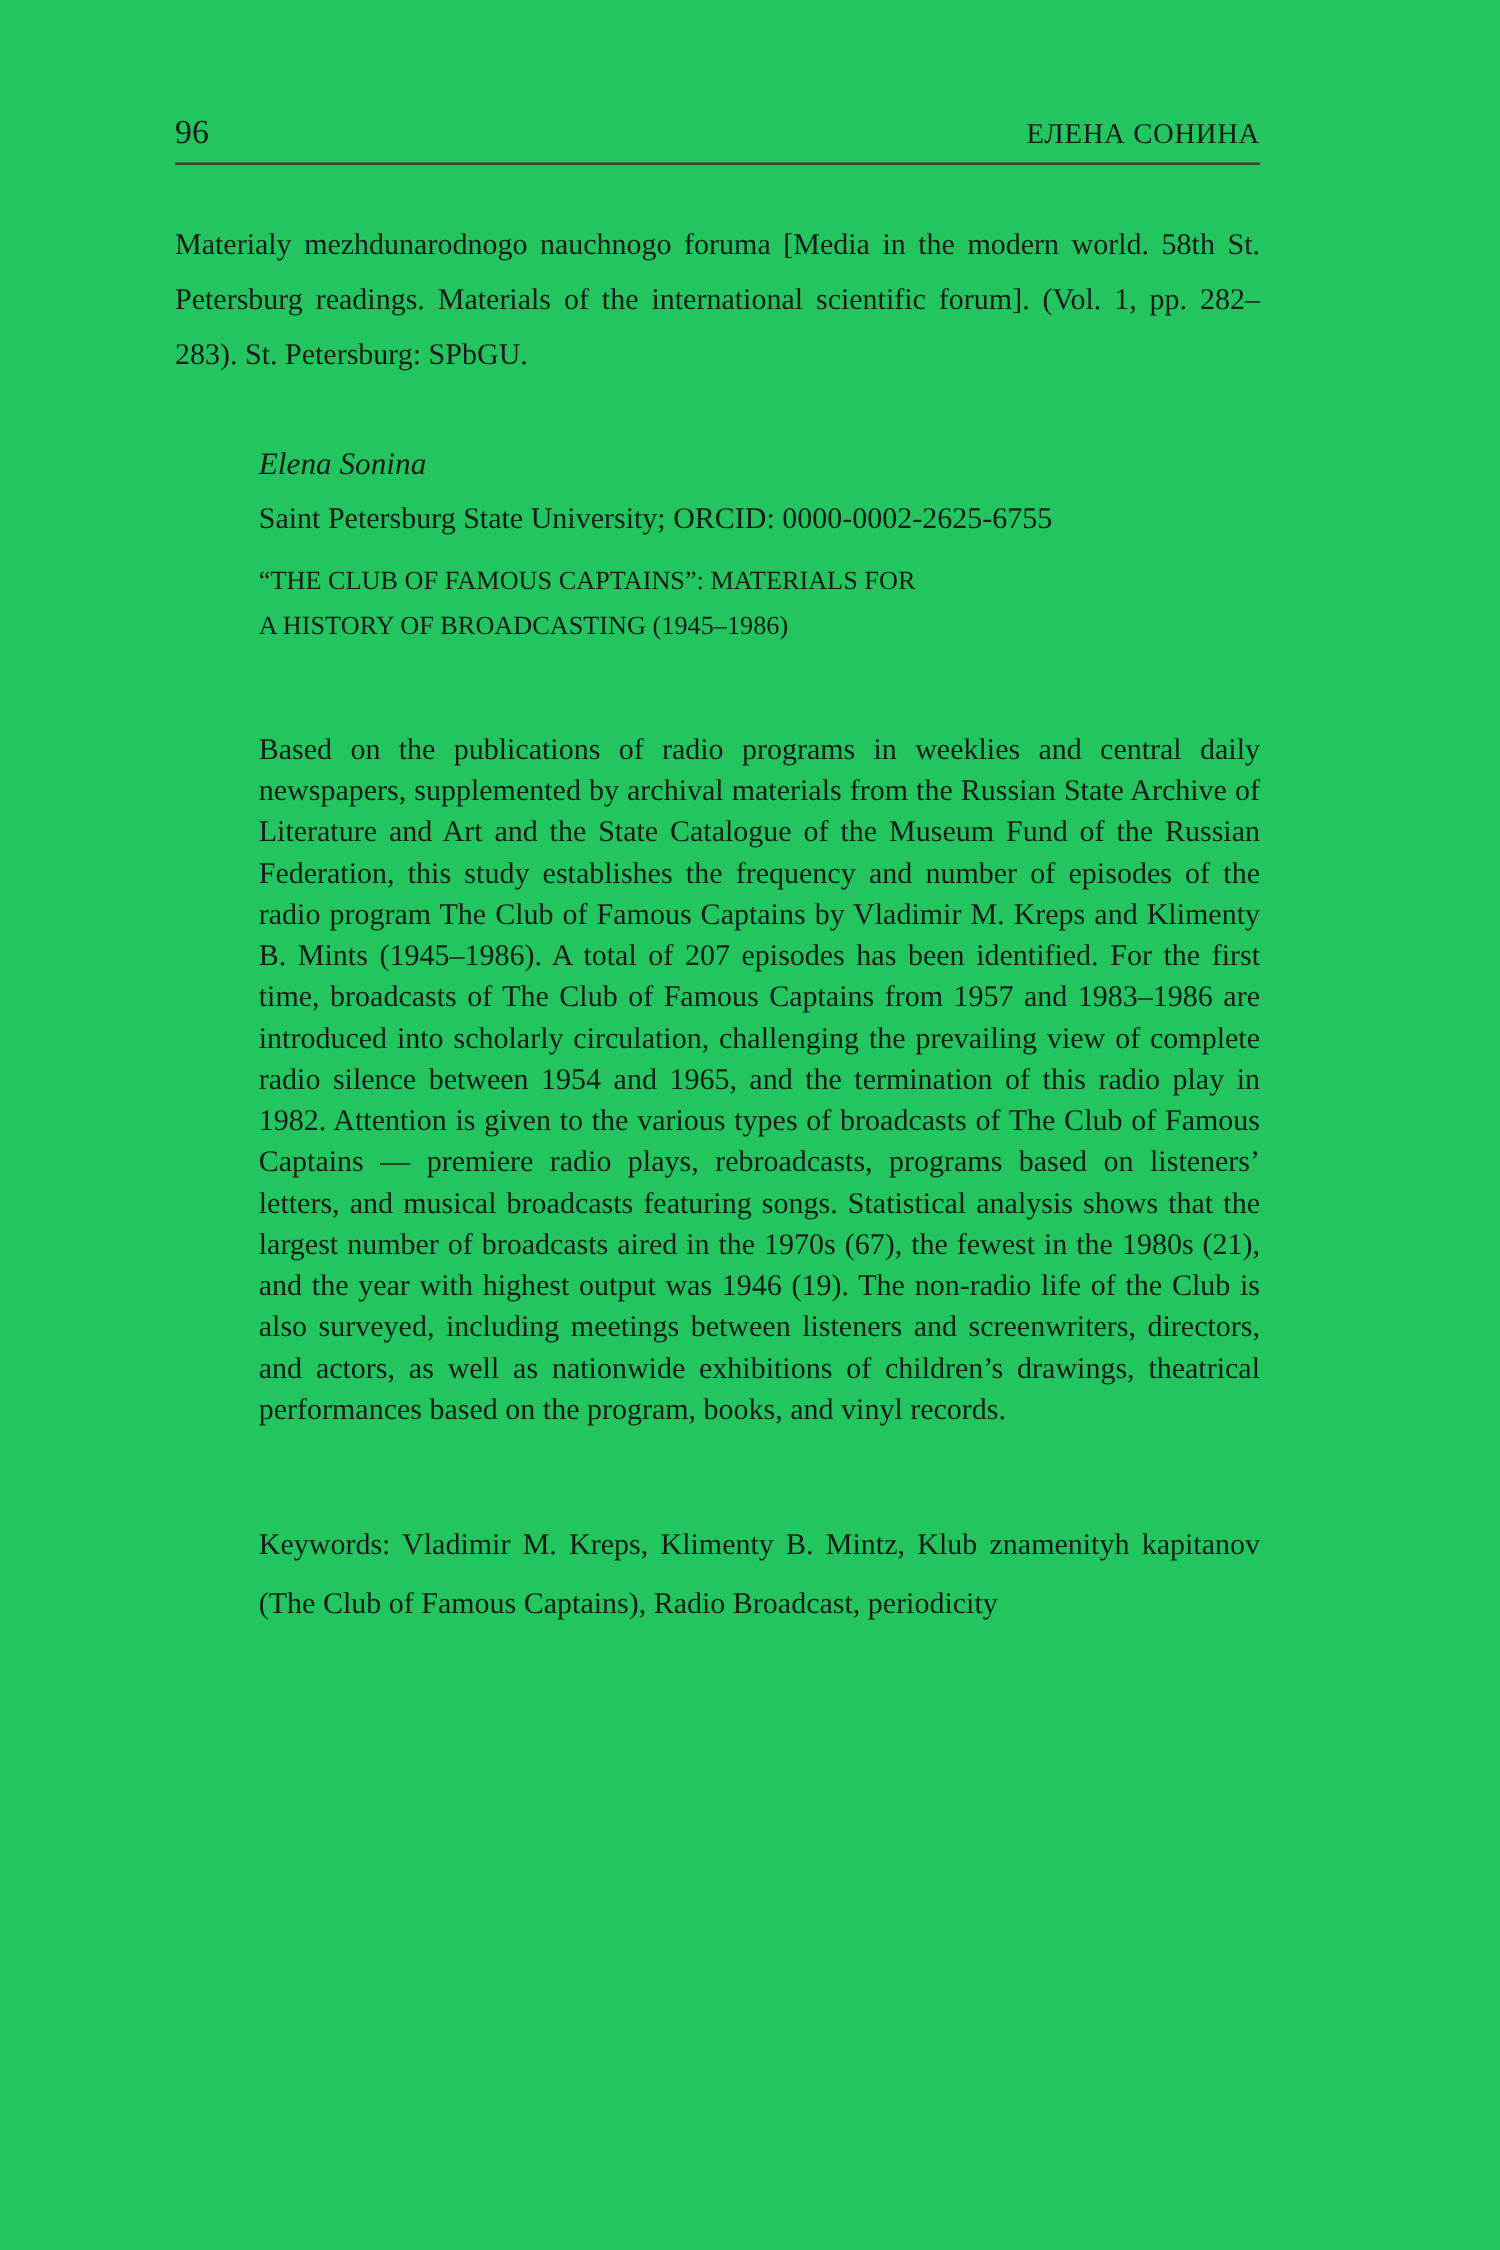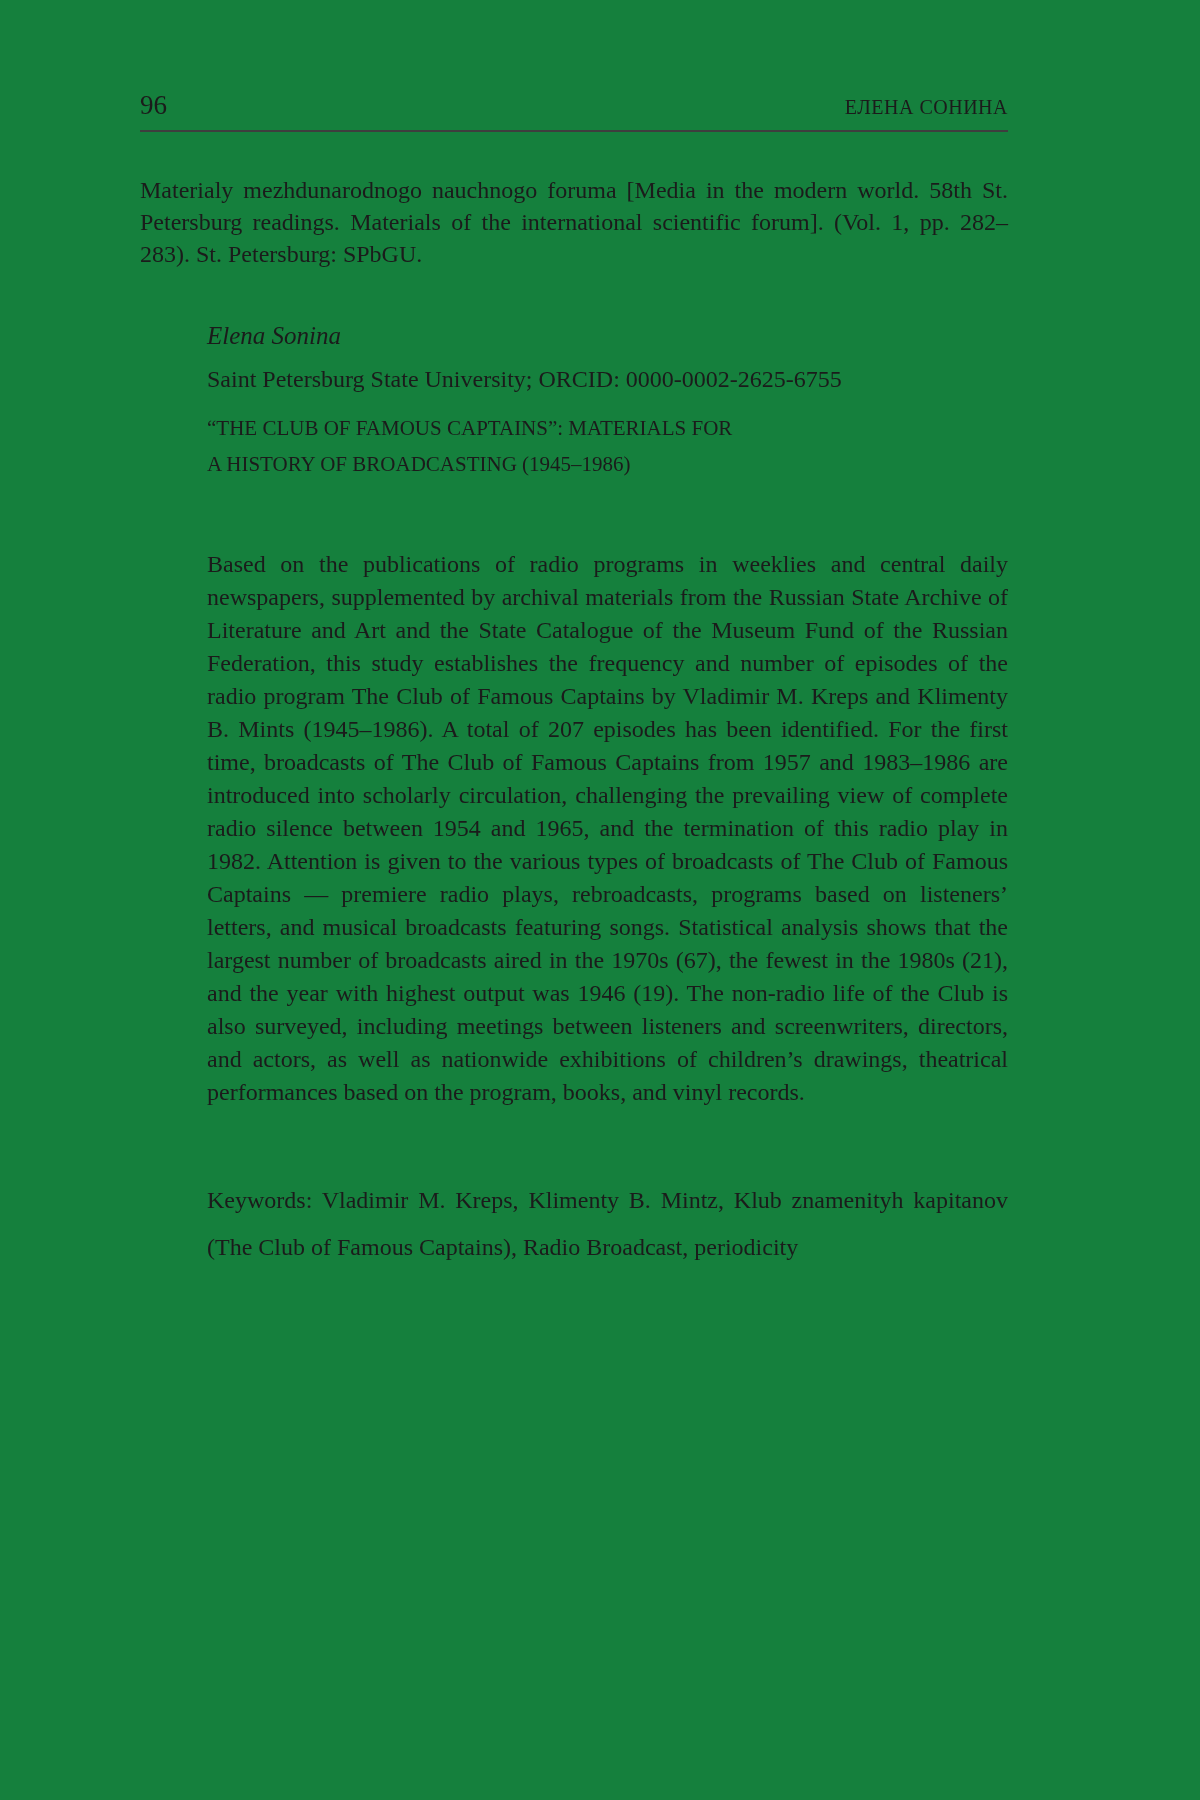--- a/index.html
+++ b/index.html
@@ -1,39 +1,39 @@
 <!DOCTYPE html>
 <html><head>
 <meta charset="utf-8">
 <style>
   html, body { margin: 0; padding: 0; background: #ffffff; }
   .page {
     position: relative;
     width: 1200px;
     height: 1800px;
-    background: #15803d;
+    background: #22c55e;
     font-family: "Liberation Serif", "DejaVu Serif", serif;
     color: #1b1b1b;
     overflow: hidden;
   }
   .content { position: absolute; left: 140px; top: 90px; width: 868px; }
   p { margin: 0; }
   .page-header {
     display: flex;
     justify-content: space-between;
     align-items: baseline;
     border-bottom: 2px solid #3e3e3e;
     padding-bottom: 9px;
   }
   .page-number { font-size: 27px; }
-  .running-head { font-size: 20px; letter-spacing: 0.5px; }
+  .running-head { font-size: 23px; letter-spacing: 0.5px; }
   .citation {
     margin-top: 42px;
     font-size: 24px;
-    line-height: 32px;
+    line-height: 44px;
     text-align: justify;
   }
   .inner { margin-left: 67px; width: 801px; }
   .author-name { margin-top: 52px; font-size: 25px; font-style: italic; }
   .affiliation { margin-top: 16px; font-size: 24px; }
   .title { margin-top: 17px; font-size: 21px; line-height: 36px; }
   .abstract {
     margin-top: 66px;
     font-size: 24px;
     line-height: 33px;

